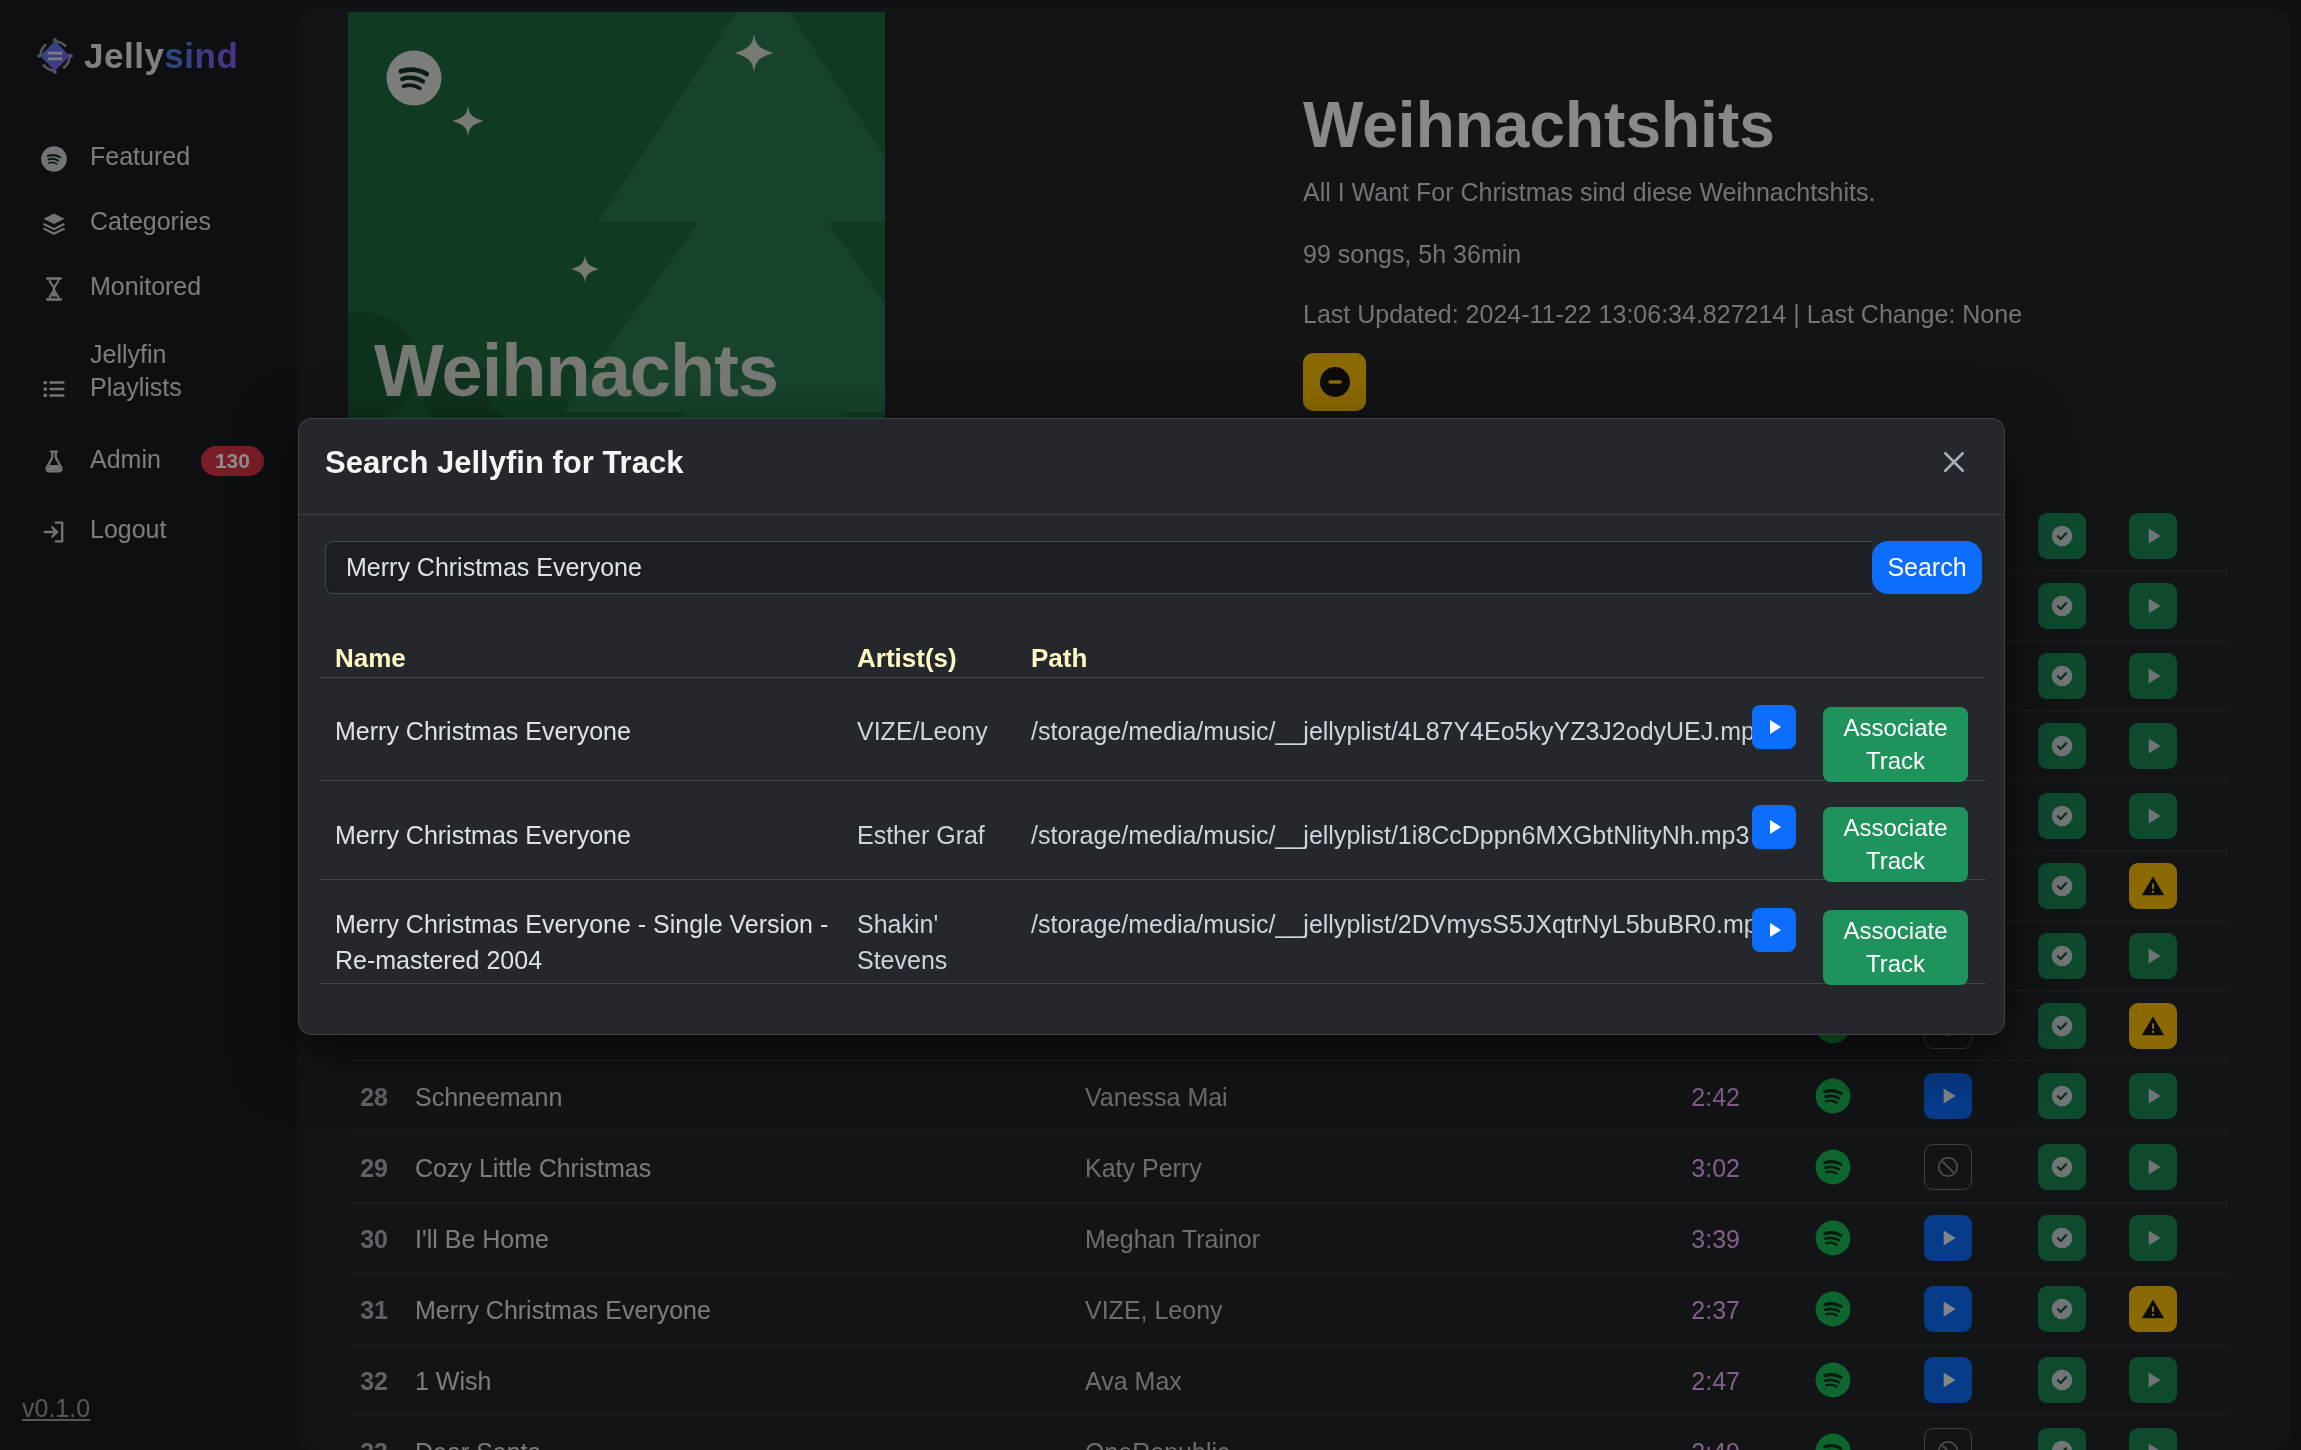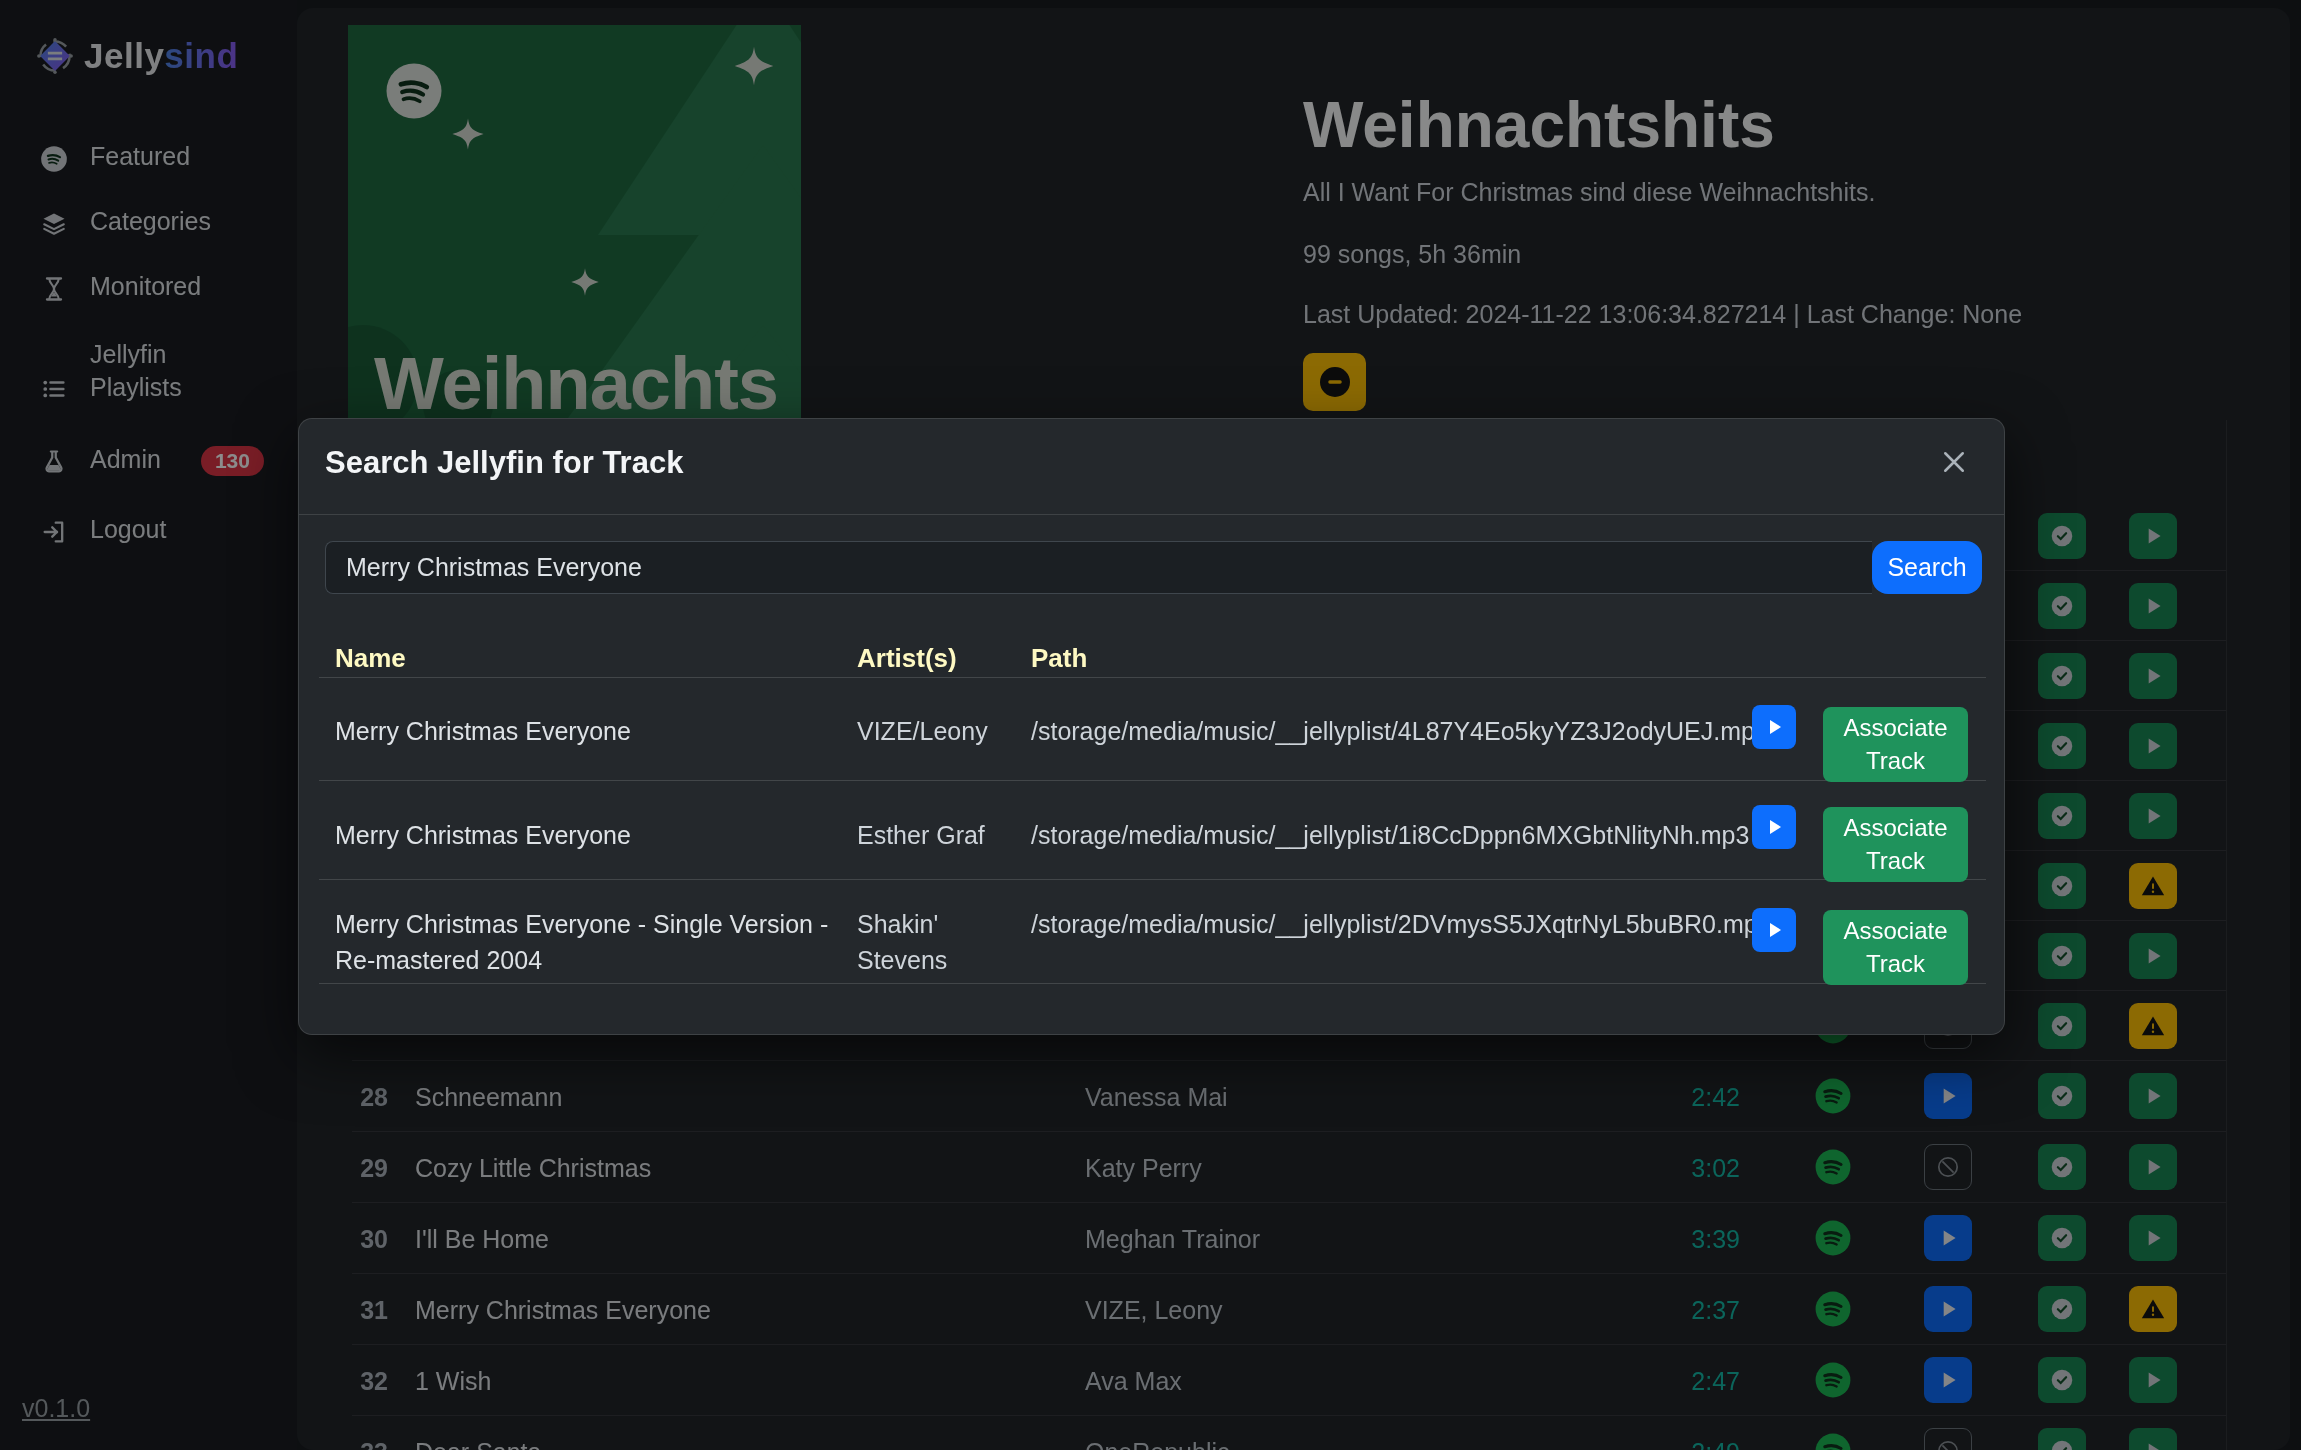--- a/index.html
+++ b/index.html
@@ -18,21 +18,21 @@
   .nav-item .ic { width:28px; height:28px; flex:0 0 28px; color:#cfd4d9; }
   .nav-label { line-height:1.3; }
   .badge-danger { display:inline-block; margin-left:18px; background:#dc3545; color:#fff; font-size:21px; font-weight:700;
                   padding:3px 14px; border-radius:999px; }
   .version { position:absolute; left:22px; top:1394px; color:#9aa1a7; font-size:25px;text-decoration:underline; }
 
   
   #main-card { position:absolute; left:297px; top:8px; width:1993px; height:1442px; background:#212529; border-radius:16px; }
 
   
-  #cover { position:absolute; left:348px; top:25px; width:453px; height:460px; background:#1f6b41; overflow:hidden; }
+  #cover { position:absolute; left:348px; top:12px; width:537px; height:460px; background:#1f6b41; overflow:hidden; }
   .tree  { position:absolute; background:#2b7a50; }
   .t1 { left:250px; top:-40px;  width:330px; height:250px; clip-path:polygon(50% 0,100% 100%,0 100%); }
   .t2 { left:215px; top:120px; width:400px; height:280px; clip-path:polygon(50% 0,100% 100%,0 100%); }
   .t3 { left:180px; top:300px; width:470px; height:300px; clip-path:polygon(50% 0,100% 100%,0 100%); }
   .branch { position:absolute; background:#1a5c38; border-radius:50%; }
   .stem { position:absolute; background:#1a5c38; }
   .sparkle { position:absolute; color:#d8ddd4; }
   .cover-spotify { position:absolute; left:36px; top:36px; width:60px; height:60px; color:#dfe3de; }
   .cover-title { position:absolute; left:26px; top:318px; font-size:74px; font-weight:700; color:#d9ded3; line-height:1.1; letter-spacing:-1px; }
 
@@ -45,21 +45,21 @@
                 border:none; border-radius:10px; display:flex; align-items:center; justify-content:center; cursor:pointer; }
   .remove-btn svg { width:36px; height:36px; }
 
   
   #table-edge { position:absolute; left:2226px; top:420px; width:1px; height:1030px; background:rgba(255,255,255,.08); }
   .trow { position:absolute; left:352px; width:1874px; border-bottom:1px solid rgba(255,255,255,.09); }
   .trow .cell { position:absolute; top:22px; font-size:25px; white-space:nowrap; }
   .c-num  { left:0;    width:36px;  text-align:right; font-weight:700; color:#adb5bd; }
   .c-titl { left:63px;  color:#dee2e6; }
   .c-art  { left:733px; color:#c2c9cf; }
-  .c-dur  { left:1295px; width:93px; text-align:right; color:#14b8a6; }
+  .c-dur  { left:1295px; width:93px; text-align:right; color:#f0abfc; }
   .sp-ic  { position:absolute; left:1462px; top:16px; width:38px; height:38px; color:#1db954; cursor:pointer; }
   .sqbtn  { position:absolute; top:12px; width:48px; height:46px; border-radius:9px; border:none; cursor:pointer;
             display:flex; align-items:center; justify-content:center; }
   .pos1 { left:1572px; } .pos2 { left:1686px; } .pos3 { left:1777px; }
   .btn-blue  { background:#0d6efd; color:#f0f3f6; }
   .btn-green { background:#198754; color:#cfd5da; }
   .btn-warn  { background:#ffc107; color:#151515; }
   .btn-ban   { background:transparent; border:1px solid #6c757d; color:#8a9197; }
   .sqbtn svg { width:26px; height:26px; }
 

